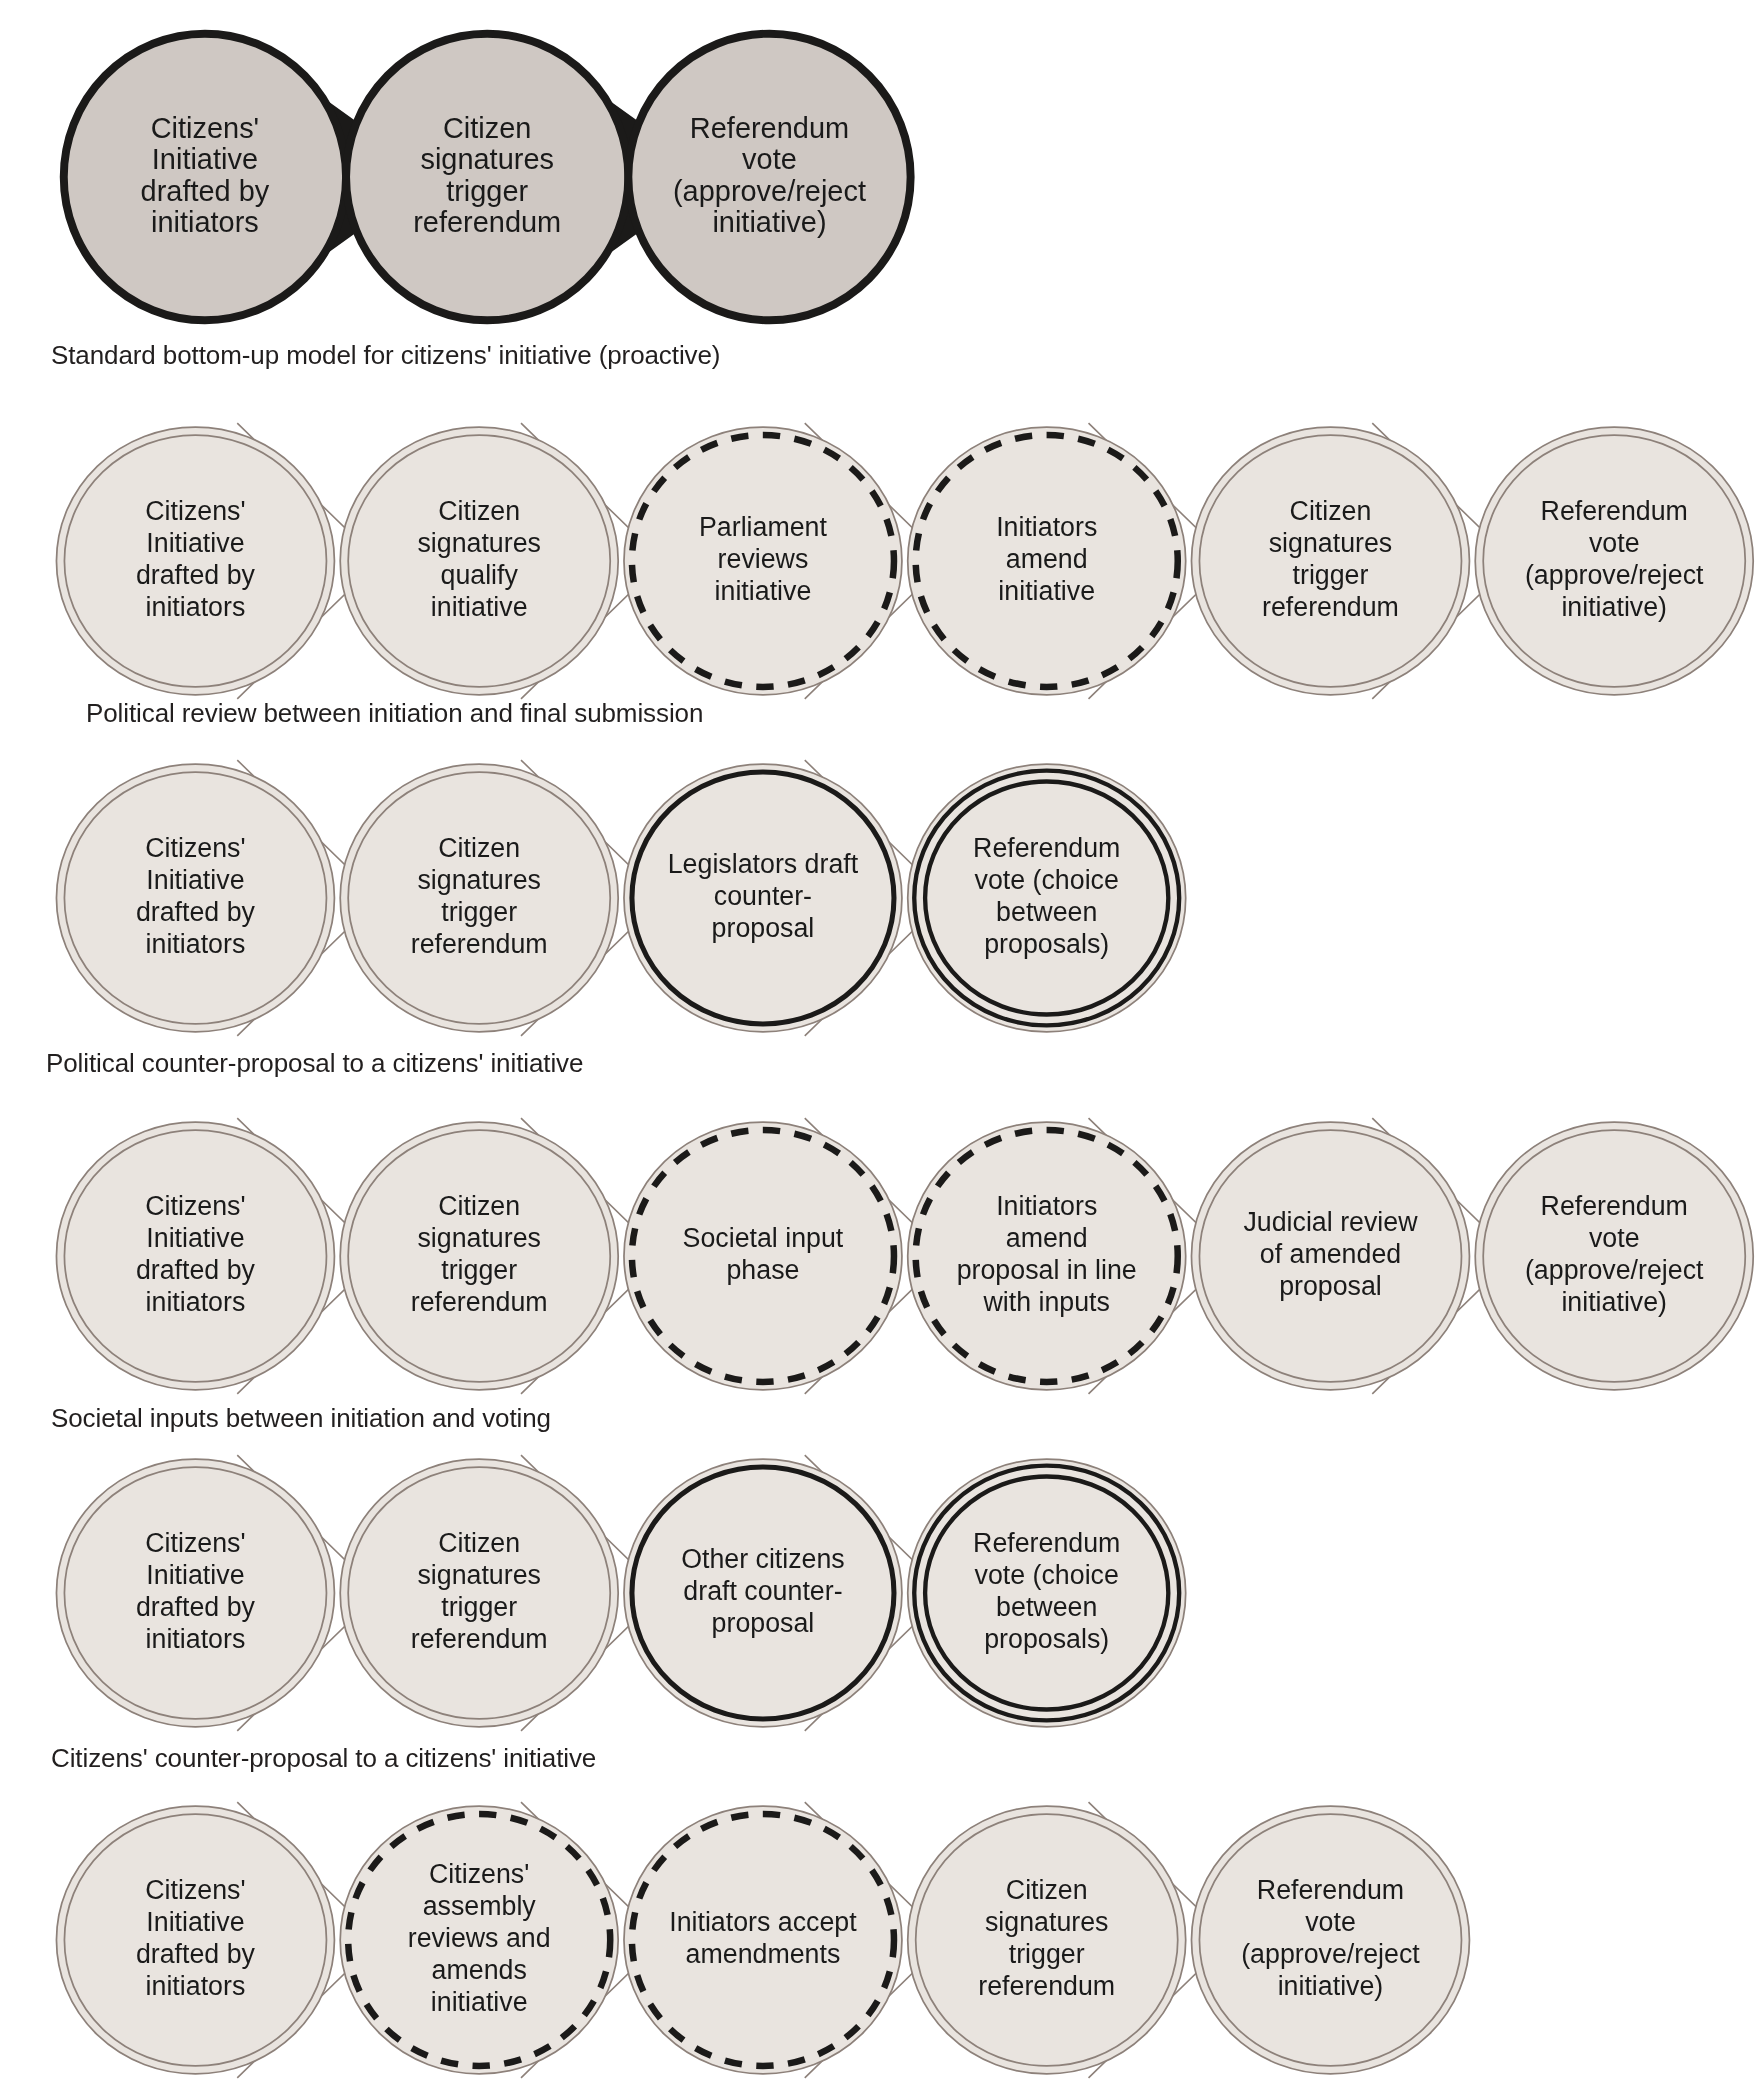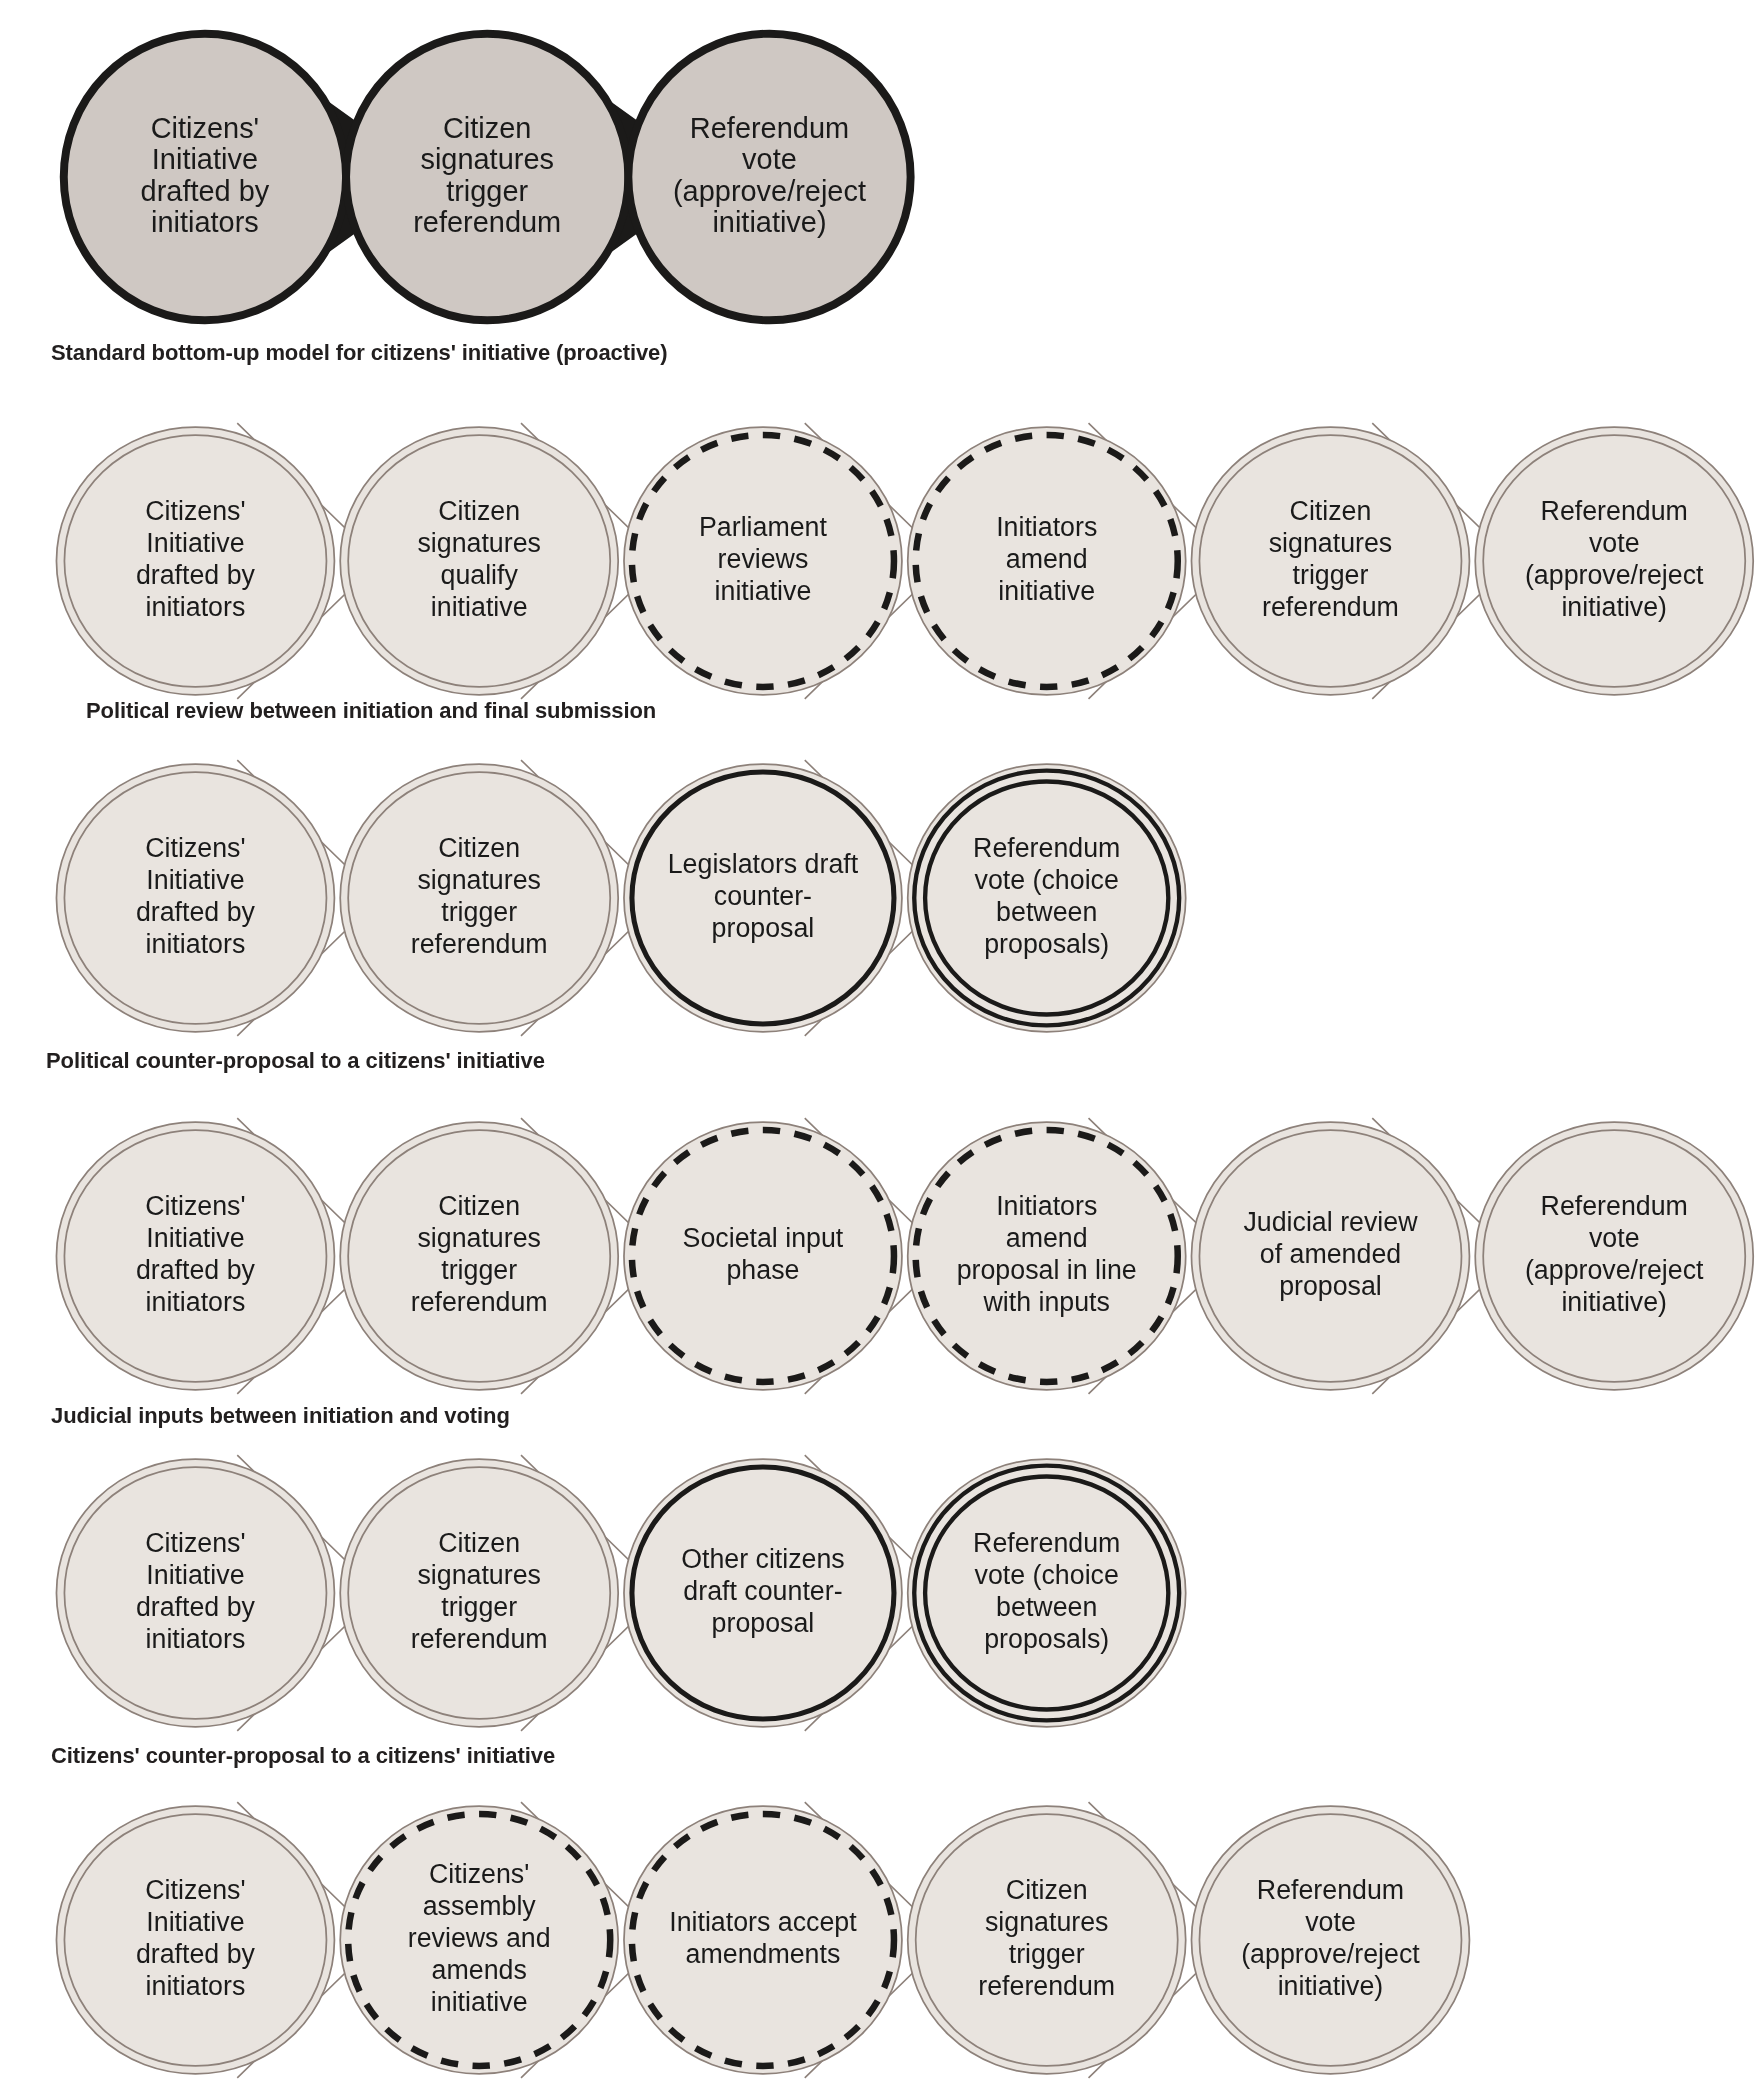--- a/index.html
+++ b/index.html
@@ -7,25 +7,24 @@
     width:1759px;height:2097px;
     font-family:"Liberation Sans", sans-serif;
     overflow:hidden;
   }
   #stage{position:relative;width:1759px;height:2097px;background:#fff;}
   .row{position:absolute;left:0;width:1415px;}
   .row svg{display:block;overflow:visible;}
   .caption{
     position:absolute;
     font-family:"Liberation Sans", sans-serif;
-    font-size:22px;
+    font-size:26px;
     color:#221f1f;
     letter-spacing:-0.1px;
     white-space:nowrap;
-    font-weight:bold;
   }
   
   .nodetext{
     font-family:"Liberation Sans", sans-serif;
     fill:#1a1a1a;
     text-anchor:middle;
   }
 </style>
 </head>
 <body>
@@ -159,21 +158,21 @@
           <ellipse cx="1838" cy="200" rx="181" ry="174" fill="none" stroke="#8d817a" stroke-width="2.4"></ellipse>
           <text x="1838" y="156" class="nodetext" font-size="37" dominant-baseline="middle"><tspan x="1838" dy="0">Judicial review</tspan><tspan x="1838" dy="44">of amended</tspan><tspan x="1838" dy="44">proposal</tspan></text>
         </g>
         <g>
           <ellipse cx="2230" cy="200" rx="192" ry="185" fill="#e9e4df" stroke="#8d817a" stroke-width="2.4"></ellipse>
           <ellipse cx="2230" cy="200" rx="181" ry="174" fill="none" stroke="#8d817a" stroke-width="2.4"></ellipse>
           <text x="2230" y="134" class="nodetext" font-size="37" dominant-baseline="middle"><tspan x="2230" dy="0">Referendum</tspan><tspan x="2230" dy="44">vote</tspan><tspan x="2230" dy="44">(approve/reject</tspan><tspan x="2230" dy="44">initiative)</tspan></text>
         </g>
       </svg>
     </div>
-    <div class="caption" style="left: 51px; top: 1403px;">Judicial inputs between initiation and voting</div>
+    <div class="caption" style="left: 51px; top: 1403px;">Societal inputs between initiation and voting</div>
     <div class="row" style="top: 1448px;">
       <svg width="1759" height="290" viewBox="0 0 2430 400">
         <g>
           <path d="M 327.76 9.449999999999989 L 523.6 200 L 327.76 390.55" fill="#ffffff" stroke="#8d817a" stroke-width="2.2" stroke-linejoin="miter"></path>
           <path d="M 719.76 9.449999999999989 L 915.6 200 L 719.76 390.55" fill="#ffffff" stroke="#8d817a" stroke-width="2.2" stroke-linejoin="miter"></path>
           <path d="M 1111.76 9.449999999999989 L 1307.6 200 L 1111.76 390.55" fill="#ffffff" stroke="#8d817a" stroke-width="2.2" stroke-linejoin="miter"></path>
         </g>
         <g>
           <ellipse cx="270" cy="200" rx="192" ry="185" fill="#e9e4df" stroke="#8d817a" stroke-width="2.4"></ellipse>
           <ellipse cx="270" cy="200" rx="181" ry="174" fill="none" stroke="#8d817a" stroke-width="2.4"></ellipse>

